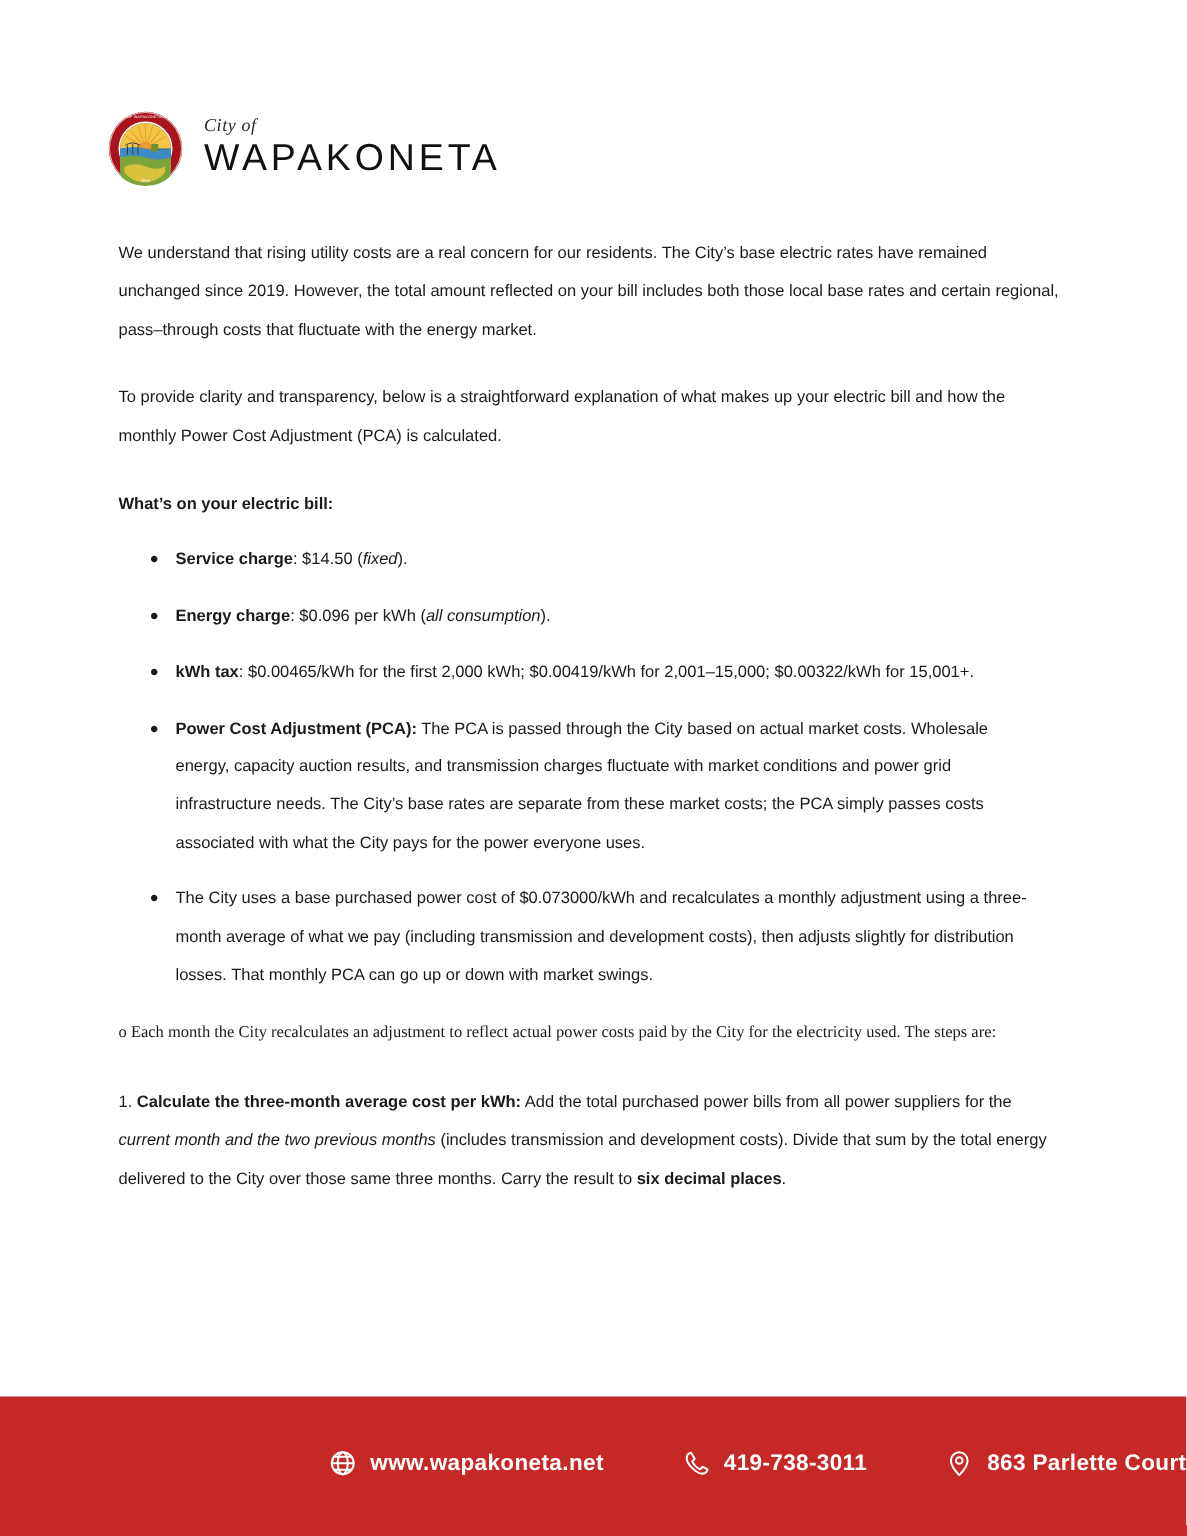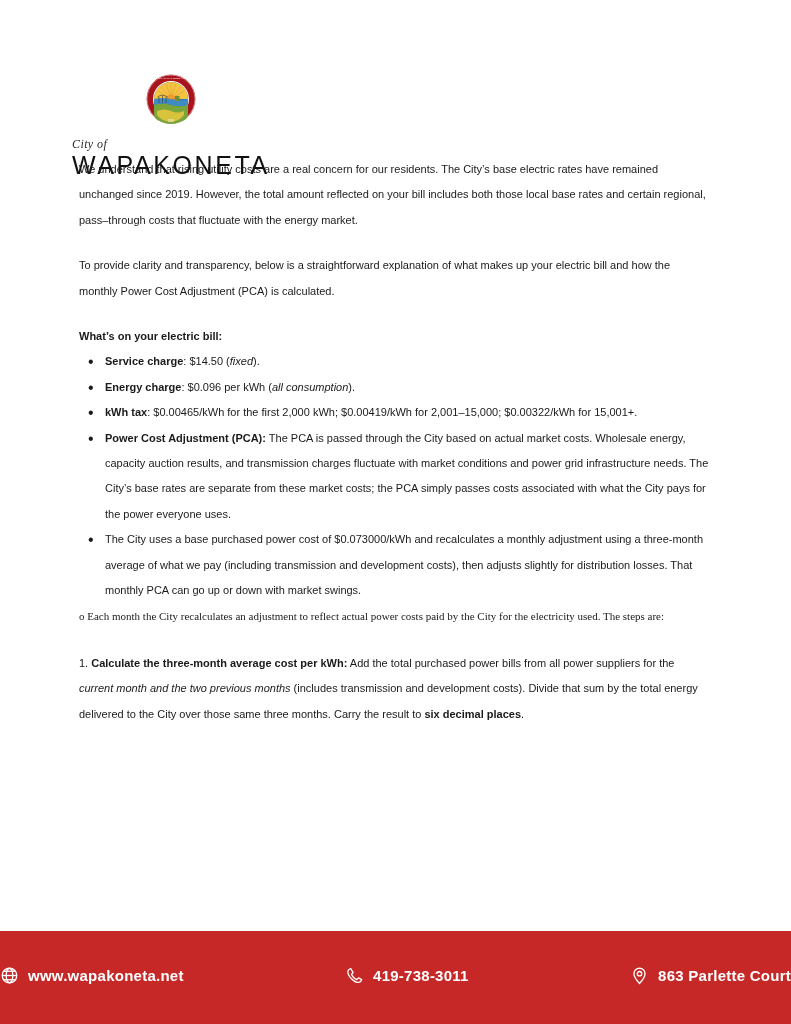--- a/index.html
+++ b/index.html
@@ -18,21 +18,20 @@
   }
 
   
   .header {
     position: absolute;
     left: 72px;
     top: 74px;
     display: flex;
     align-items: center;
     gap: 14px;
-    flex-direction: column;
   }
 
   .seal {
     width: 50px;
     height: 50px;
     flex: 0 0 50px;
     position: relative;
     border-radius: 50%;
     overflow: hidden;
   }
@@ -79,21 +78,21 @@
 
   ul.bullets {
     list-style: none;
     margin: 0;
     padding: 0;
   }
 
   ul.bullets > li {
     position: relative;
     padding-left: 26px;
-    margin: 0;
+    margin: 12px;
   }
 
   ul.bullets > li::before {
     content: "•";
     position: absolute;
     left: 9px;
     top: 0;
     font-size: 16px;
     line-height: 25.4px;
   }
@@ -109,21 +108,21 @@
   
   .footer {
     position: absolute;
     left: 0;
     right: 0;
     top: 931px;
     bottom: 0;
     background: #c62828;
     display: flex;
     align-items: flex-start;
-    justify-content: space-between;
+    justify-content: flex-end;
     gap: 52px;
     padding-top: 35px;
   }
 
   .footer-item {
     display: flex;
     align-items: center;
     gap: 9px;
     color: #ffffff;
     font-size: 15px;

